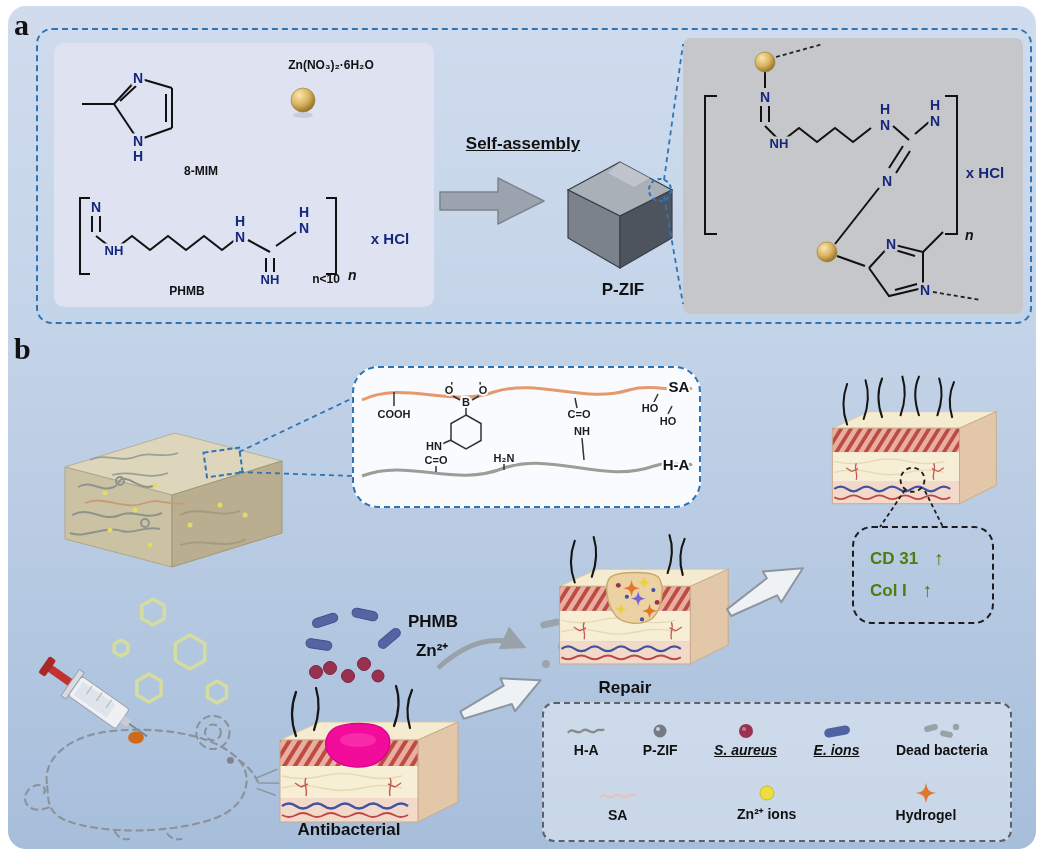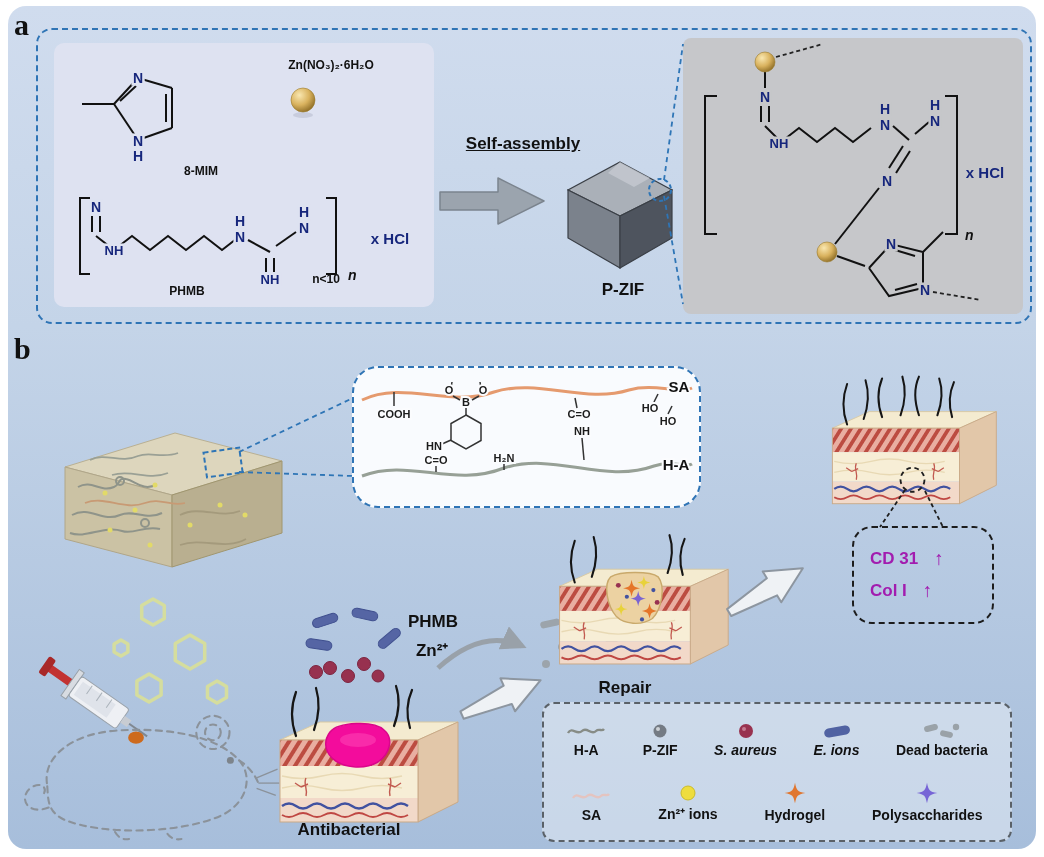--- a/index.html
+++ b/index.html
@@ -13,28 +13,28 @@
   .lbl17{font-size:17px;}
   .lbl16{font-size:12px;}
   .panel-a{position:absolute;left:36px;top:28px;width:992px;height:292px;
            border:2.5px dashed #2f74b5;border-radius:16px;}
   .box-left{position:absolute;left:16px;top:13px;width:380px;height:264px;background:#dee2f1;border-radius:10px;}
   .box-right{position:absolute;left:645px;top:8px;width:340px;height:276px;background:#c6c7ca;border-radius:8px;}
   .callout{position:absolute;left:352px;top:366px;width:345px;height:138px;background:rgba(251,252,254,.97);
            border:2.5px dashed #2f74b5;border-radius:26px;}
   .cd-box{position:absolute;left:852px;top:526px;width:122px;height:94px;border:2.5px dashed #1c1c1c;
           border-radius:20px;display:flex;flex-direction:column;justify-content:center;gap:10px;padding-left:16px;}
-  .cd-row{display:flex;align-items:center;font-weight:bold;font-size:17px;color:#a21caf;}
+  .cd-row{display:flex;align-items:center;font-weight:bold;font-size:17px;color:#4d7c0f;}
   .cd-row .up{margin-left:16px;font-size:19px;}
   .legend{position:absolute;left:542px;top:702px;width:470px;height:140px;background:rgba(255,255,255,.38);
           border:2px dashed #5a6168;border-radius:12px;display:flex;flex-direction:column;justify-content:space-around;padding:6px 4px;box-sizing:border-box;}
   .legend-row{display:flex;justify-content:space-around;align-items:flex-end;}
   .legend-item{display:flex;flex-direction:column;align-items:center;gap:2px;white-space:nowrap;}
   .li-label{font-weight:bold;font-size:14px;color:#111;}
-  .italic{font-style:italic;}
+  .italic{font-style:italic;text-decoration:underline;}
   svg text{font-family:"Liberation Sans",sans-serif;}
   .atom{font-weight:bold;font-size:14px;fill:#16267c;paint-order:stroke;stroke-width:5px;}
   .atomS{font-weight:bold;font-size:13px;fill:#16267c;paint-order:stroke;stroke-width:5px;}
   .haloL{stroke:#dee2f1;}
   .haloR{stroke:#c6c7ca;}
   .xhcl{font-weight:bold;font-size:15px;fill:#16267c;}
   .nsub{font-weight:bold;font-style:italic;font-size:14px;fill:#111;}
   .chem-sm{font-weight:bold;font-size:11px;fill:#1c1c1c;paint-order:stroke;stroke:#fbfcfe;stroke-width:4px;}
   .chain-lbl{font-weight:bold;font-size:15px;fill:#111;paint-order:stroke;stroke:#fbfcfe;stroke-width:4px;}
 </style>
@@ -478,26 +478,20 @@
           <circle cx="10" cy="9" r="7" fill="#eedd3e" stroke="#cbbb2a"></circle>
         </svg>
         <span class="li-label">Zn²⁺ ions</span>
       </div>
       <div class="legend-item">
         <svg width="26" height="24" viewBox="0 0 26 24">
           <path d="M0,-9C1.5,-2 2,-1.5 9,0C2,1.5 1.5,2 0,9C-1.5,2 -2,1.5 -9,0C-2,-1.5 -1.5,-2 0,-9Z" transform="translate(13,12) scale(1.15)" fill="#e0762f"></path>
         </svg>
         <span class="li-label">Hydrogel</span>
       </div>
-      <div class="legend-item">
-        <svg width="26" height="24" viewBox="0 0 26 24">
-          <path d="M0,-9C1.5,-2 2,-1.5 9,0C2,1.5 1.5,2 0,9C-1.5,2 -2,1.5 -9,0C-2,-1.5 -1.5,-2 0,-9Z" transform="translate(13,12) scale(1.15)" fill="#7765d6"></path>
-        </svg>
-        <span class="li-label">Polysaccharides</span>
-      </div>
     </div>
   </div>
 
   <svg class="abs" style="left:0;top:0;pointer-events:none;z-index:30;" width="1044" height="857" viewBox="0 0 1044 857">
     <defs>
       <marker id="arrowGray" viewBox="0 0 10 10" refX="8" refY="5" markerWidth="5" markerHeight="5" orient="auto-start-reverse">
         <path d="M0,0 L10,5 L0,10 Z" fill="#99a1a9"></path>
       </marker>
     </defs>
     <g stroke="#2e75b6" stroke-width="1.8" stroke-dasharray="5,4">

